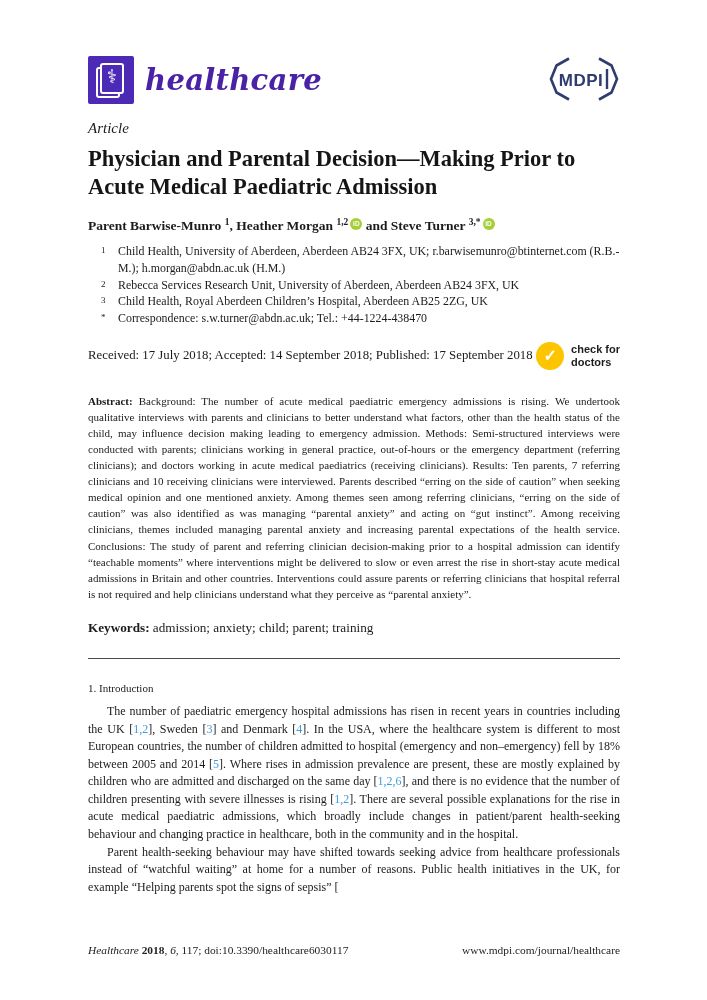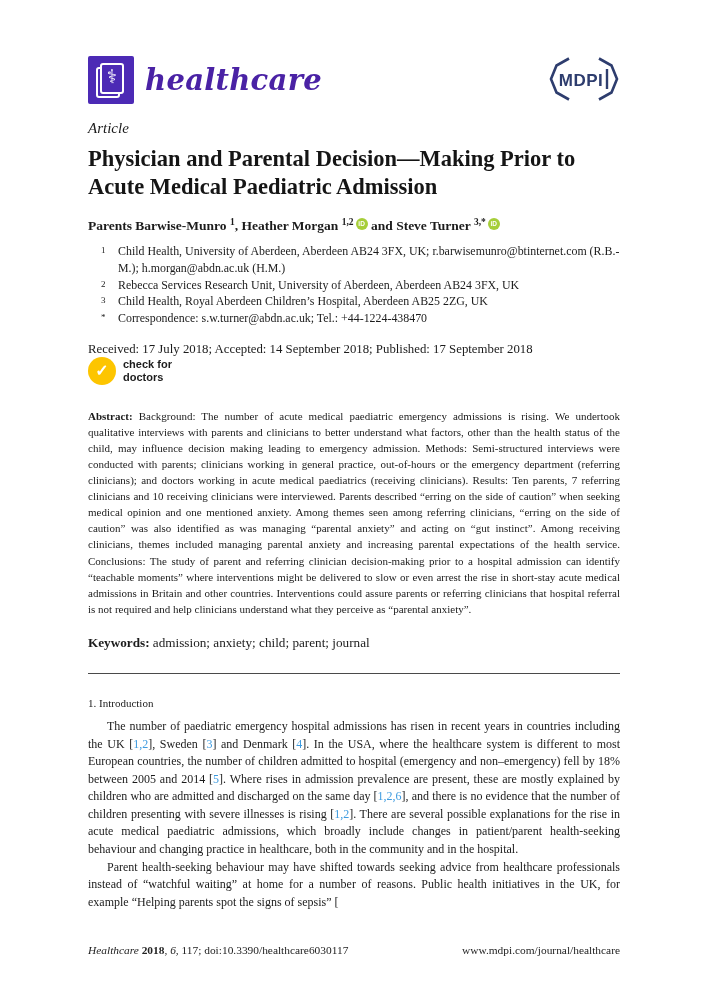--- a/index.html
+++ b/index.html
@@ -34,21 +34,21 @@
     background:#a6ce39; color:#fff; font-family:"Liberation Sans", sans-serif;
     font-size:6.5px; font-weight:bold; text-align:center; line-height:12px;
     position:relative; top:-4px; margin-left:2px; font-style:normal;
   }
 
   .affiliations { margin-top:9px; font-size:11.9px; line-height:1.40; }
   .aff-row { display:flex; }
   .aff-marker { flex:none; width:30px; padding-left:13px; font-size:9px; padding-top:1px; font-weight:normal; }
   .aff-text { flex:1; }
 
-  .dates-row { display:flex; justify-content:space-between; margin-top:15px;flex-direction:column; }
+  .dates-row { display:flex; justify-content:space-between; align-items:center; margin-top:15px; }
   .dates { font-size:12.8px; }
   .badge { display:flex; align-items:center; gap:7px; cursor:pointer; }
   .badge-circle { width:28px; height:28px; border-radius:50%; background:#fdc500; color:#fff;
     display:flex; align-items:center; justify-content:center;
     font-family:"Liberation Sans", sans-serif; font-weight:bold; font-size:16px; }
   .badge-text { font-family:"Liberation Sans", sans-serif; font-size:11px; font-weight:bold; color:#1d1d1d; line-height:1.12; }
 
   
   .abstract { margin-top:23px; font-size:11px; line-height:1.465; text-align:justify; }
   .keywords { margin-top:18px; font-size:13.2px; }
@@ -88,21 +88,21 @@
           <polyline points="51,2.5 63.5,9.5 69,23 63.5,36.5 51,43.5" fill="none" stroke="#2e3d6e" stroke-width="2.6"></polyline>
           <line x1="59" y1="13" x2="59" y2="33" stroke="#2e3d6e" stroke-width="2.4"></line>
           <text x="33" y="29.5" text-anchor="middle" font-family="Liberation Sans, sans-serif" font-weight="bold" font-size="17" fill="#2e3d6e" letter-spacing="0.5">MDPI</text>
         </svg>
       </div>
     </div>
 
     <div class="article-label">Article</div>
     <h1 class="title">Physician and Parental Decision—Making Prior to Acute Medical Paediatric Admission</h1>
 
-    <div class="authors"><span>Parents Barwise-Munro </span><span class="sup">1</span><span>, Heather Morgan </span><span class="sup">1,2</span><span class="icon-orcid">iD</span><span> and Steve Turner </span><span class="sup">3,*</span><span class="icon-orcid">iD</span></div>
+    <div class="authors"><span>Parent Barwise-Munro </span><span class="sup">1</span><span>, Heather Morgan </span><span class="sup">1,2</span><span class="icon-orcid">iD</span><span> and Steve Turner </span><span class="sup">3,*</span><span class="icon-orcid">iD</span></div>
 
     <div class="affiliations">
       <div class="aff-row">
         <span class="aff-marker">1</span>
         <span class="aff-text">Child Health, University of Aberdeen, Aberdeen AB24 3FX, UK; r.barwisemunro@btinternet.com (R.B.-M.); h.morgan@abdn.ac.uk (H.M.)</span>
       </div>
       <div class="aff-row">
         <span class="aff-marker">2</span>
         <span class="aff-text">Rebecca Services Research Unit, University of Aberdeen, Aberdeen AB24 3FX, UK</span>
       </div>
@@ -121,21 +121,21 @@
       <div class="badge">
         <div class="badge-circle">✓</div>
         <div class="badge-text">
           <div>check for</div>
           <div>doctors</div>
         </div>
       </div>
     </div>
 
     <div class="abstract"><span class="b">Abstract: </span><span>Background: The number of acute medical paediatric emergency admissions is rising. We undertook qualitative interviews with parents and clinicians to better understand what factors, other than the health status of the child, may influence decision making leading to emergency admission. Methods: Semi-structured interviews were conducted with parents; clinicians working in general practice, out-of-hours or the emergency department (referring clinicians); and doctors working in acute medical paediatrics (receiving clinicians). Results: Ten parents, 7 referring clinicians and 10 receiving clinicians were interviewed. Parents described “erring on the side of caution” when seeking medical opinion and one mentioned anxiety. Among themes seen among referring clinicians, “erring on the side of caution” was also identified as was managing “parental anxiety” and acting on “gut instinct”.  Among receiving clinicians, themes included managing parental anxiety and increasing parental expectations of the health service. Conclusions: The study of parent and referring clinician decision-making prior to a hospital admission can identify “teachable moments” where interventions might be delivered to slow or even arrest the rise in short-stay acute medical admissions in Britain and other countries. Interventions could assure parents or referring clinicians that hospital referral is not required and help clinicians understand what they perceive as “parental anxiety”.</span></div>
-    <div class="keywords"><span class="b">Keywords: </span><span>admission; anxiety; child; parent; journal</span></div>
+    <div class="keywords"><span class="b">Keywords: </span><span>admission; anxiety; child; parent; training</span></div>
 
     <hr class="rule">
 
     <div class="section-heading">1. Introduction</div>
     <p class="body-para"><span>The number of paediatric emergency hospital admissions has risen in recent years in countries including the UK [</span><span class="cite">1,2</span><span>], Sweden [</span><span class="cite">3</span><span>] and Denmark [</span><span class="cite">4</span><span>].  In the USA, where the healthcare system is different to most European countries, the number of children admitted to hospital (emergency and non–emergency) fell by 18% between 2005 and 2014 [</span><span class="cite">5</span><span>].  Where rises in admission prevalence are present, these are mostly explained by children who are admitted and discharged on the same day [</span><span class="cite">1,2,6</span><span>], and there is no evidence that the number of children presenting with severe illnesses is rising [</span><span class="cite">1,2</span><span>].  There are several possible explanations for the rise in acute medical paediatric admissions, which broadly include changes in patient/parent health-seeking behaviour and changing practice in healthcare, both in the community and in the hospital.</span></p>
     <p class="body-para"><span>Parent health-seeking behaviour may have shifted towards seeking advice from healthcare professionals instead of “watchful waiting” at home for a number of reasons. Public health initiatives in the UK, for example “Helping parents spot the signs of sepsis” [</span></p>
   </div>
 
   <div class="footer">
     <div><span class="i">Healthcare </span><span class="b">2018</span><span>, </span><span class="i">6</span><span>, 117; doi:10.3390/healthcare6030117</span></div>

